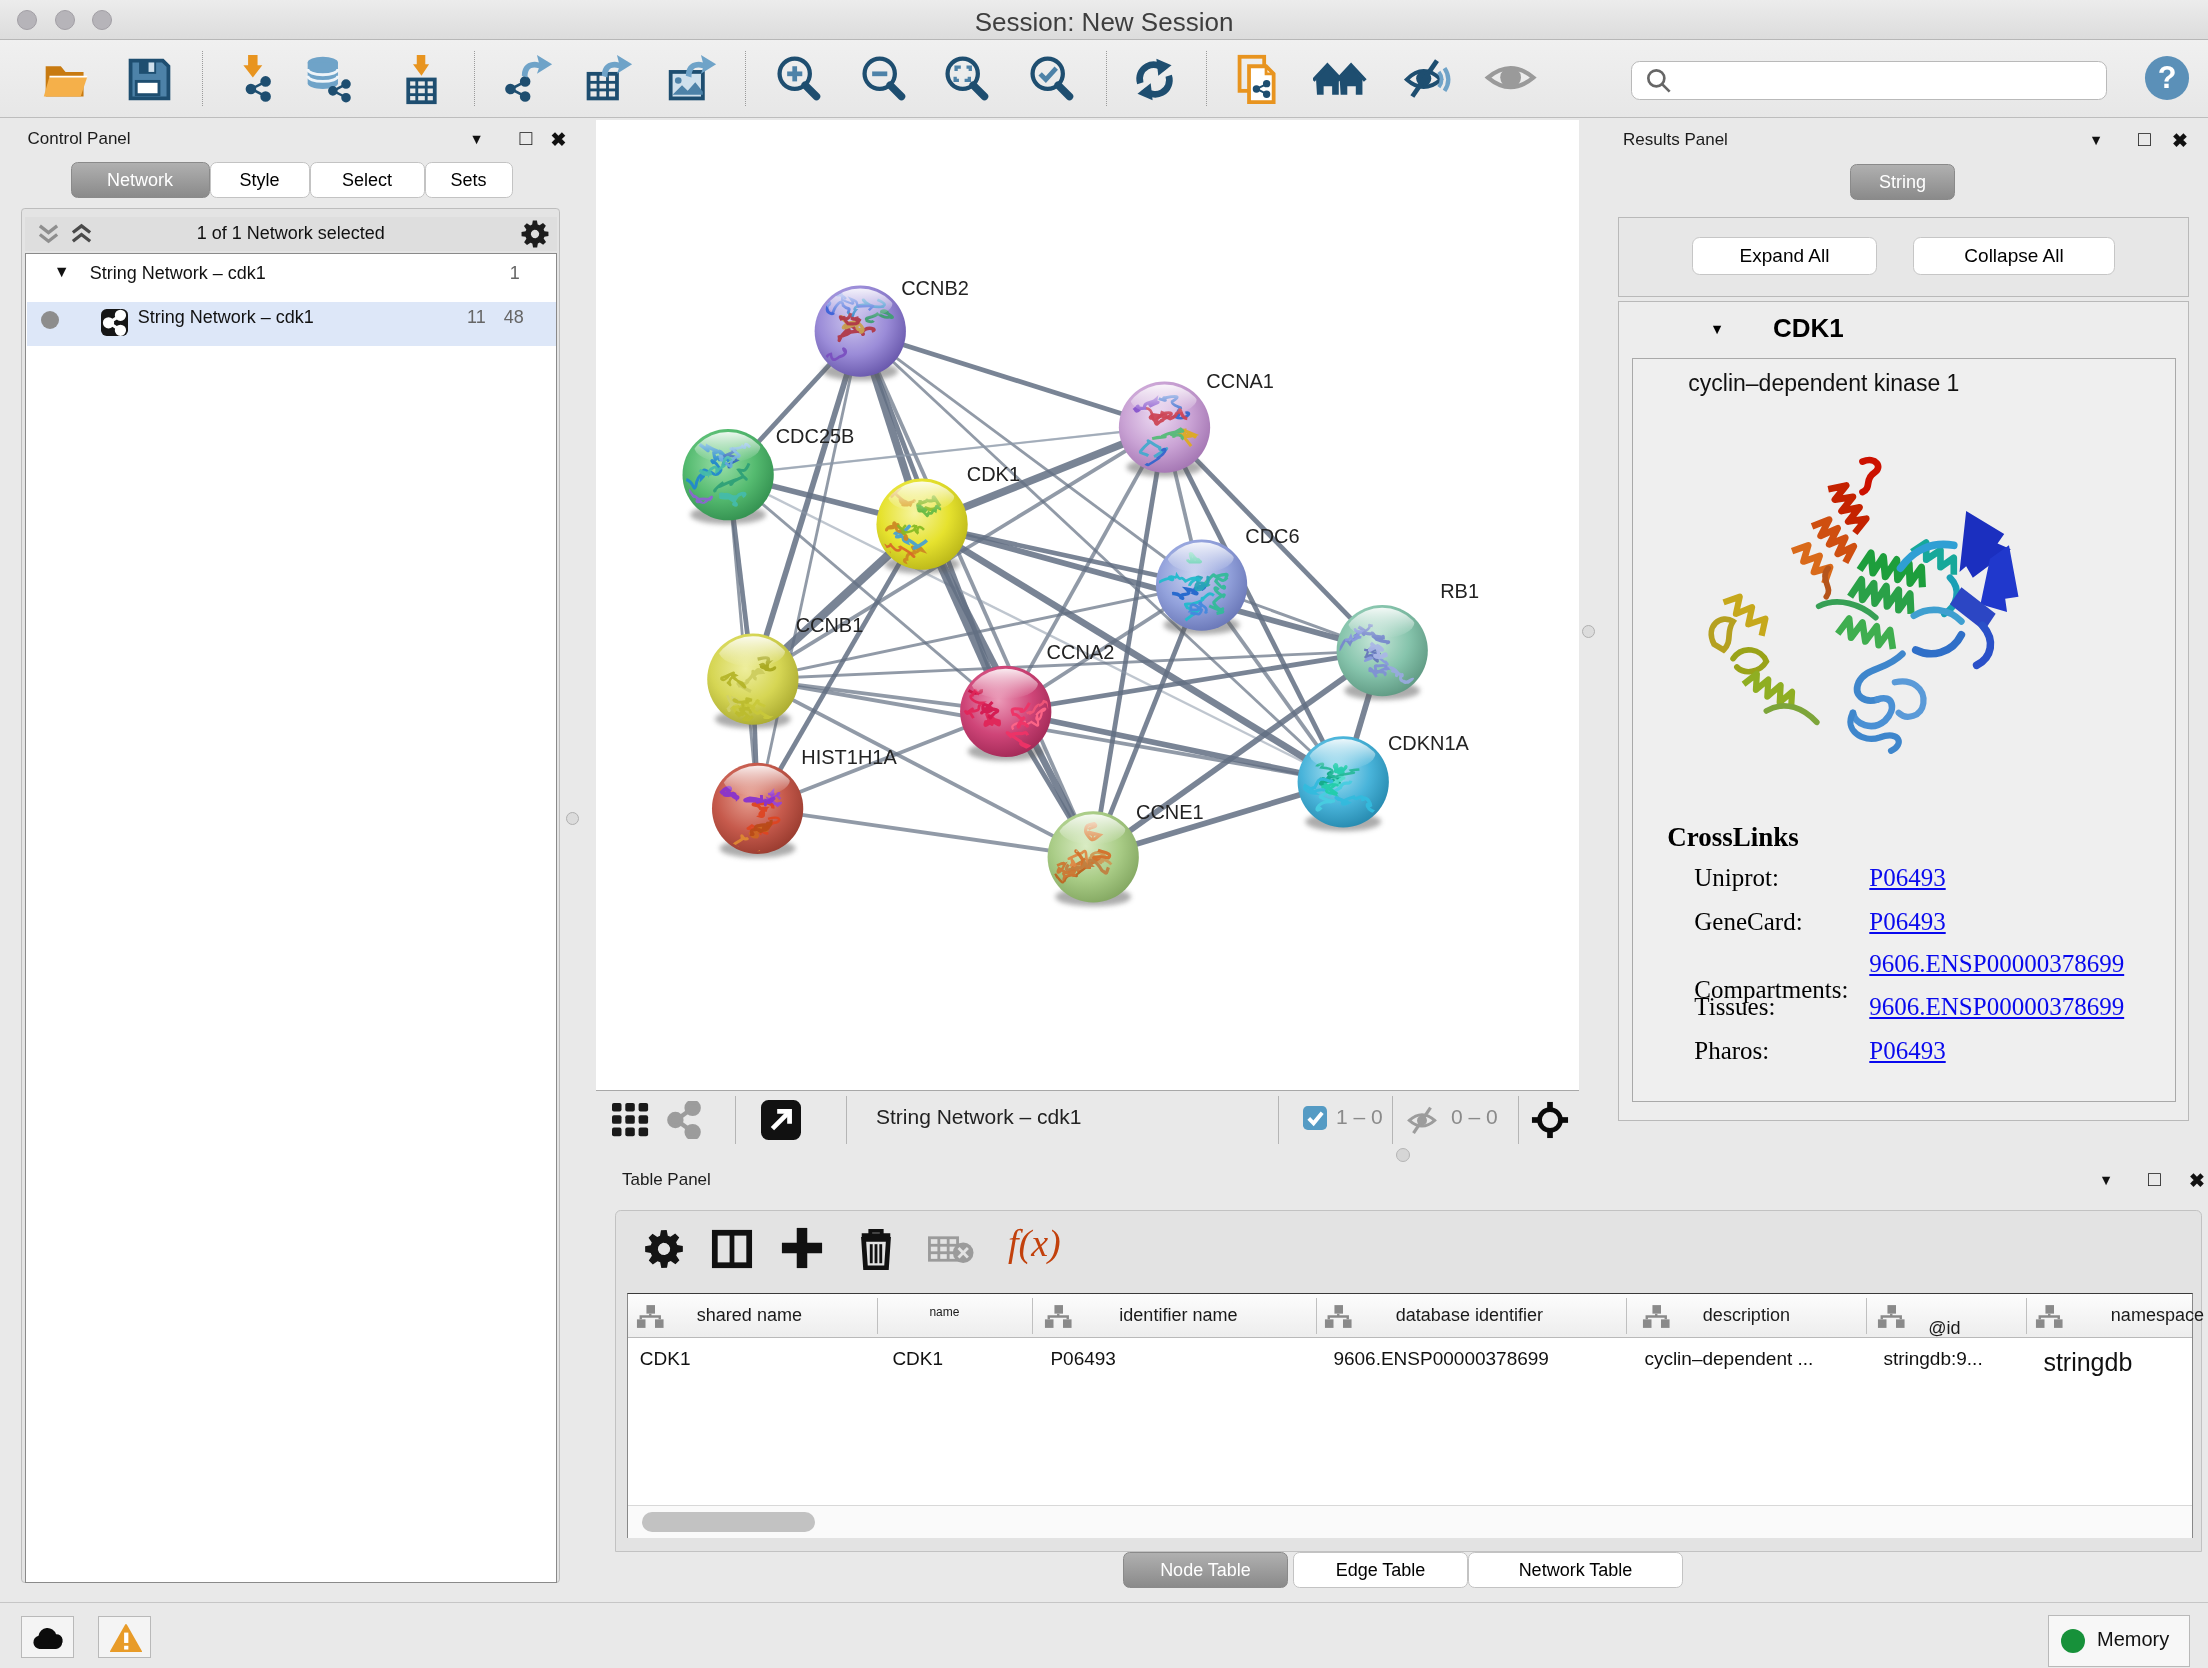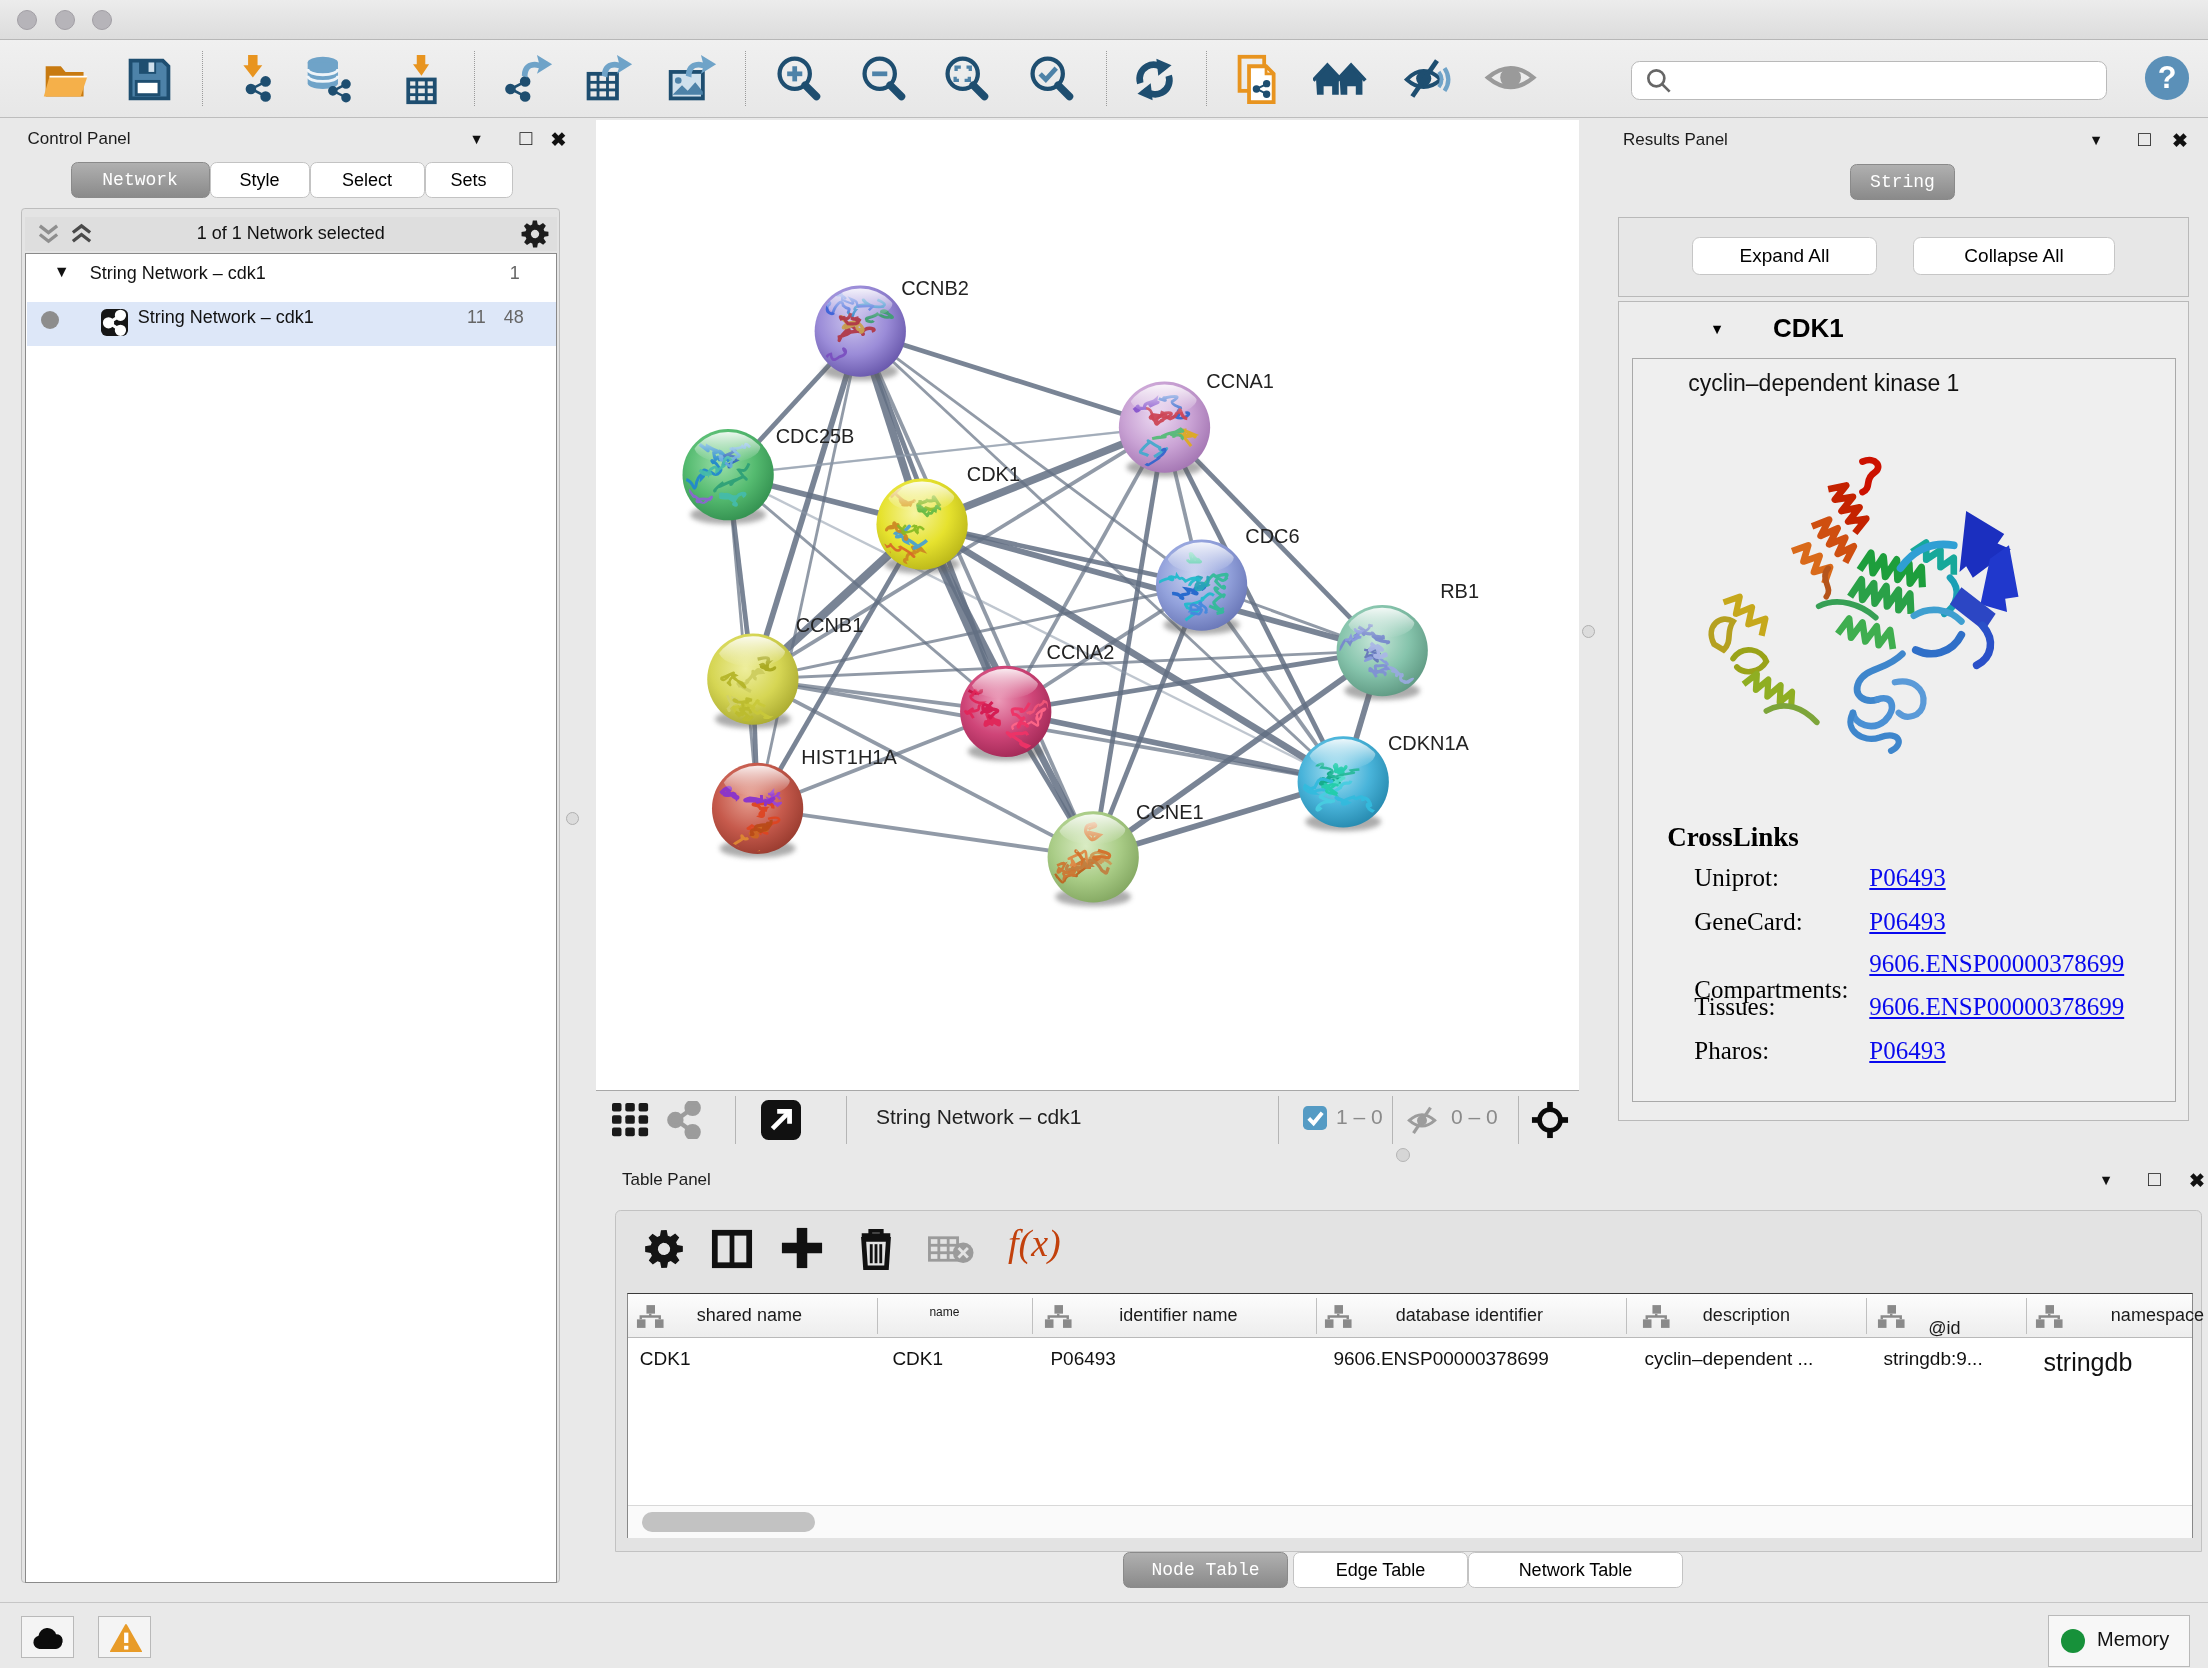--- a/index.html
+++ b/index.html
@@ -8,21 +8,21 @@
 .tlight { position:absolute; top:9.5px; width:20px; height:20px; border-radius:50%; background:#b6b4b9; border:1px solid #a29fa5; }
 #title { position:absolute; top:6.7px; left:0; width:2208px; text-align:center; font-size:26px; color:#3e3e3e; }
 #toolbar { position:absolute; left:0; top:40px; width:2208px; height:78px; background:linear-gradient(#f0f0f0,#e7e7e7); border-bottom:1px solid #bdbdbd; }
 .tsep { position:absolute; top:11.4px; height:55px; width:0; border-left:1.9px dotted #9a9a9a; }
 .ticon { position:absolute; }
 #searchbox { position:absolute; left:1631px; top:21px; width:476px; height:39px; background:#fff; border:1.9px solid #b9b9b9; border-radius:8.6px; }
 
 .ptitle { font-size:17px; color:#1b1b1b; }
 .pctrl { position:absolute; color:#111; }
 .tab { position:absolute; height:36px; border:1px solid #c3c3c3; background:#fff; border-radius:6.7px; text-align:center; font-size:18px; color:#000; line-height:34px; }
-.tabsel { background:linear-gradient(#b0b0b0,#8a8a8a); color:#fff; border:1px solid #8a8a8a;font-family:Liberation Mono, monospace; }
+.tabsel { background:linear-gradient(#b0b0b0,#8a8a8a); color:#fff; border:1px solid #8a8a8a; }
 
 #cpanel { position:absolute; left:7.6px; top:122px; width:560px; height:1465px; }
 #cp-inner { position:absolute; left:13.3px; top:86px; width:539px; height:1375px; background:#e4e4e4; border:1px solid #bdbdbd; border-radius:3.8px; }
 #cp-head { position:absolute; left:2.9px; top:7.6px; width:532px; height:34px; background:#dedede; }
 #cp-list { position:absolute; left:2.9px; top:44px; width:532px; height:1330px; background:#fff; border:1px solid #8a8a8a; }
 .cprow { position:absolute; left:1px; width:529px; height:42px; font-size:18px; color:#111; }
 
 #netview { position:absolute; left:596px; top:120px; width:983px; height:1027px; background:#fff; }
 #netbar { position:absolute; left:0px; top:970px; width:983px; height:57px; background:#e9e9e9; border-top:1px solid #a8a8a8; }
 .nbsep { position:absolute; top:4.8px; height:48px; border-left:1px solid #b5b5b5; }
@@ -37,20 +37,21 @@
 #memory { position:absolute; left:2048px; top:12.4px; width:142px; height:52px; background:#f7f7f7; border:1px solid #b9b9b9; font-size:20px; color:#111; }
 .link { color:#0909ee; text-decoration:underline; }
 .serif { font-family:"Liberation Serif", serif; }
 </style>
 </head>
 <body>
 <div id="titlebar">
   <div class="tlight" style="left:17px;"></div>
   <div class="tlight" style="left:55px;"></div>
   <div class="tlight" style="left:92px;"></div>
+  <div id="title">Session: New Session</div>
 </div>
 <div id="toolbar">
   <div class="tsep" style="left:202px;"></div>
     <div class="tsep" style="left:474px;"></div>
     <div class="tsep" style="left:745px;"></div>
     <div class="tsep" style="left:1106px;"></div>
     <div class="tsep" style="left:1206px;"></div>
     <div class="ticon" style="left:40px;top:13.3px;"><svg width="53" height="53" viewBox="0 0 56 56">
         <path d="M6 14 h16 l5 6 h19 v26 H6 z" fill="#c87a10"></path>
         <path d="M10 25 h40 l-7 21 H4 z" fill="#f5b04a"></path>

